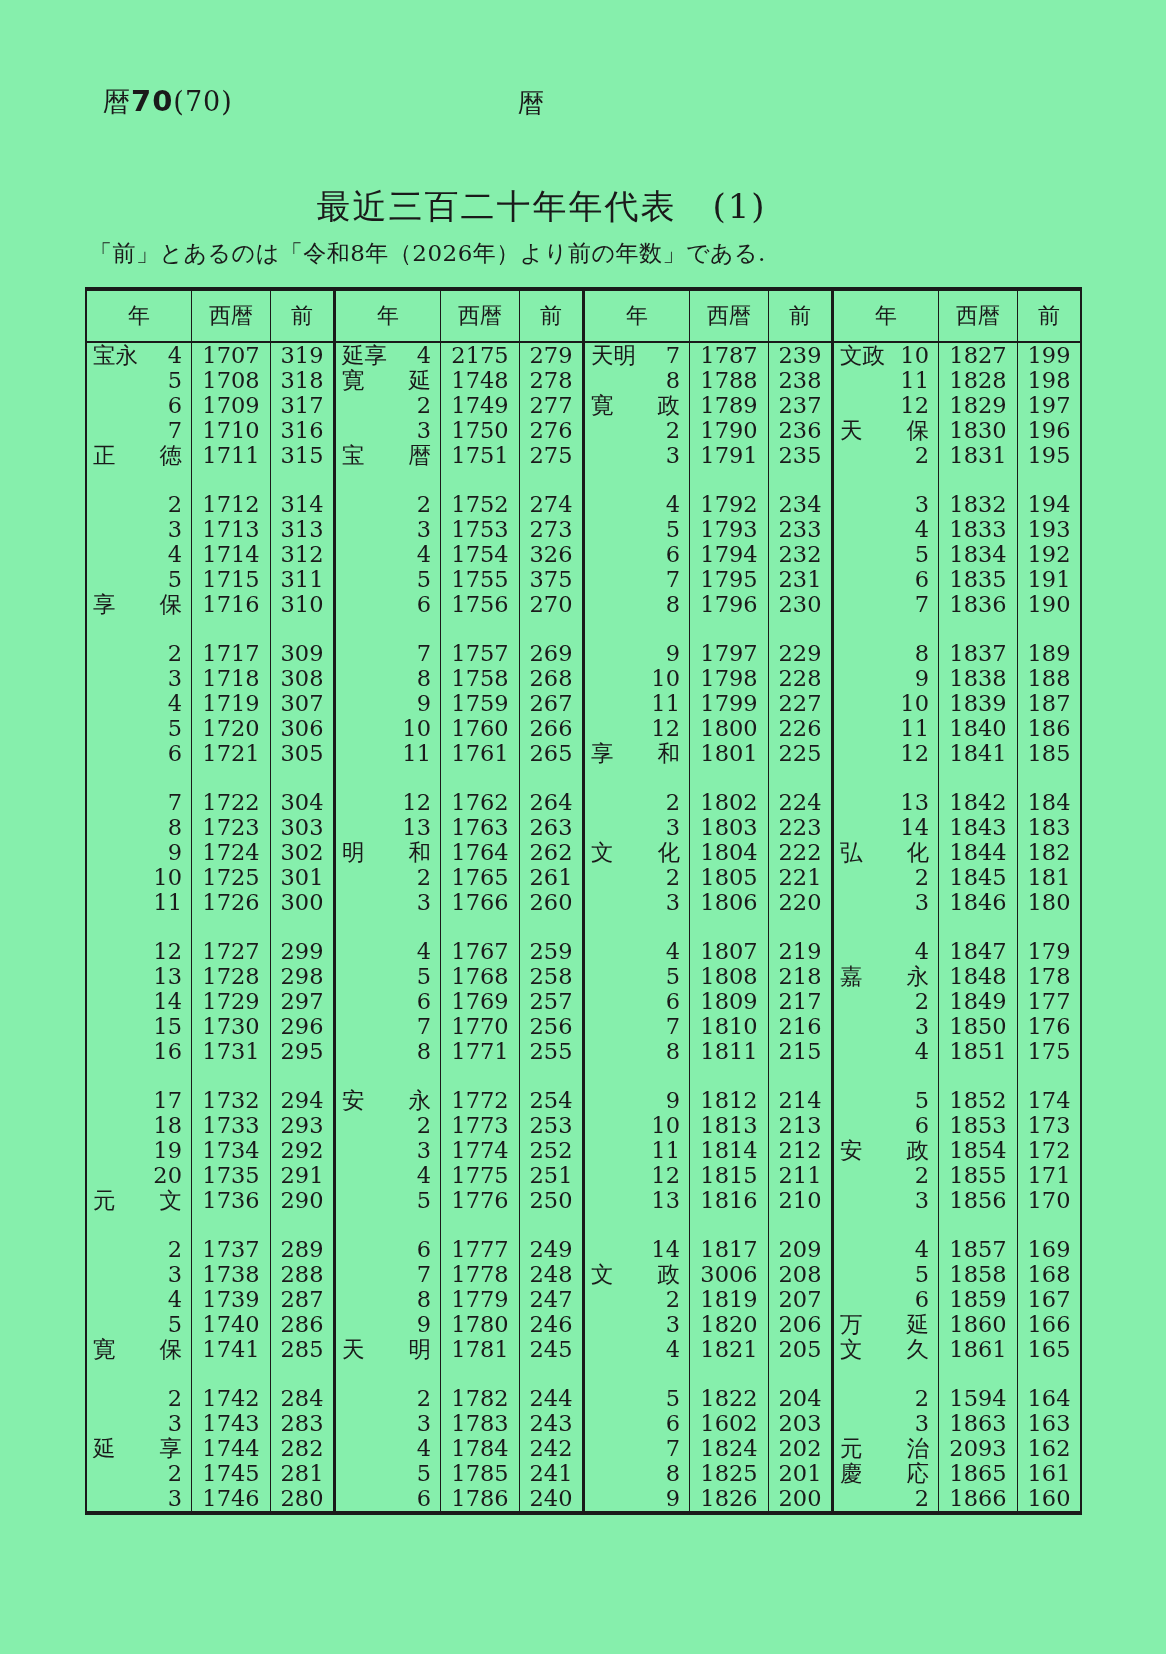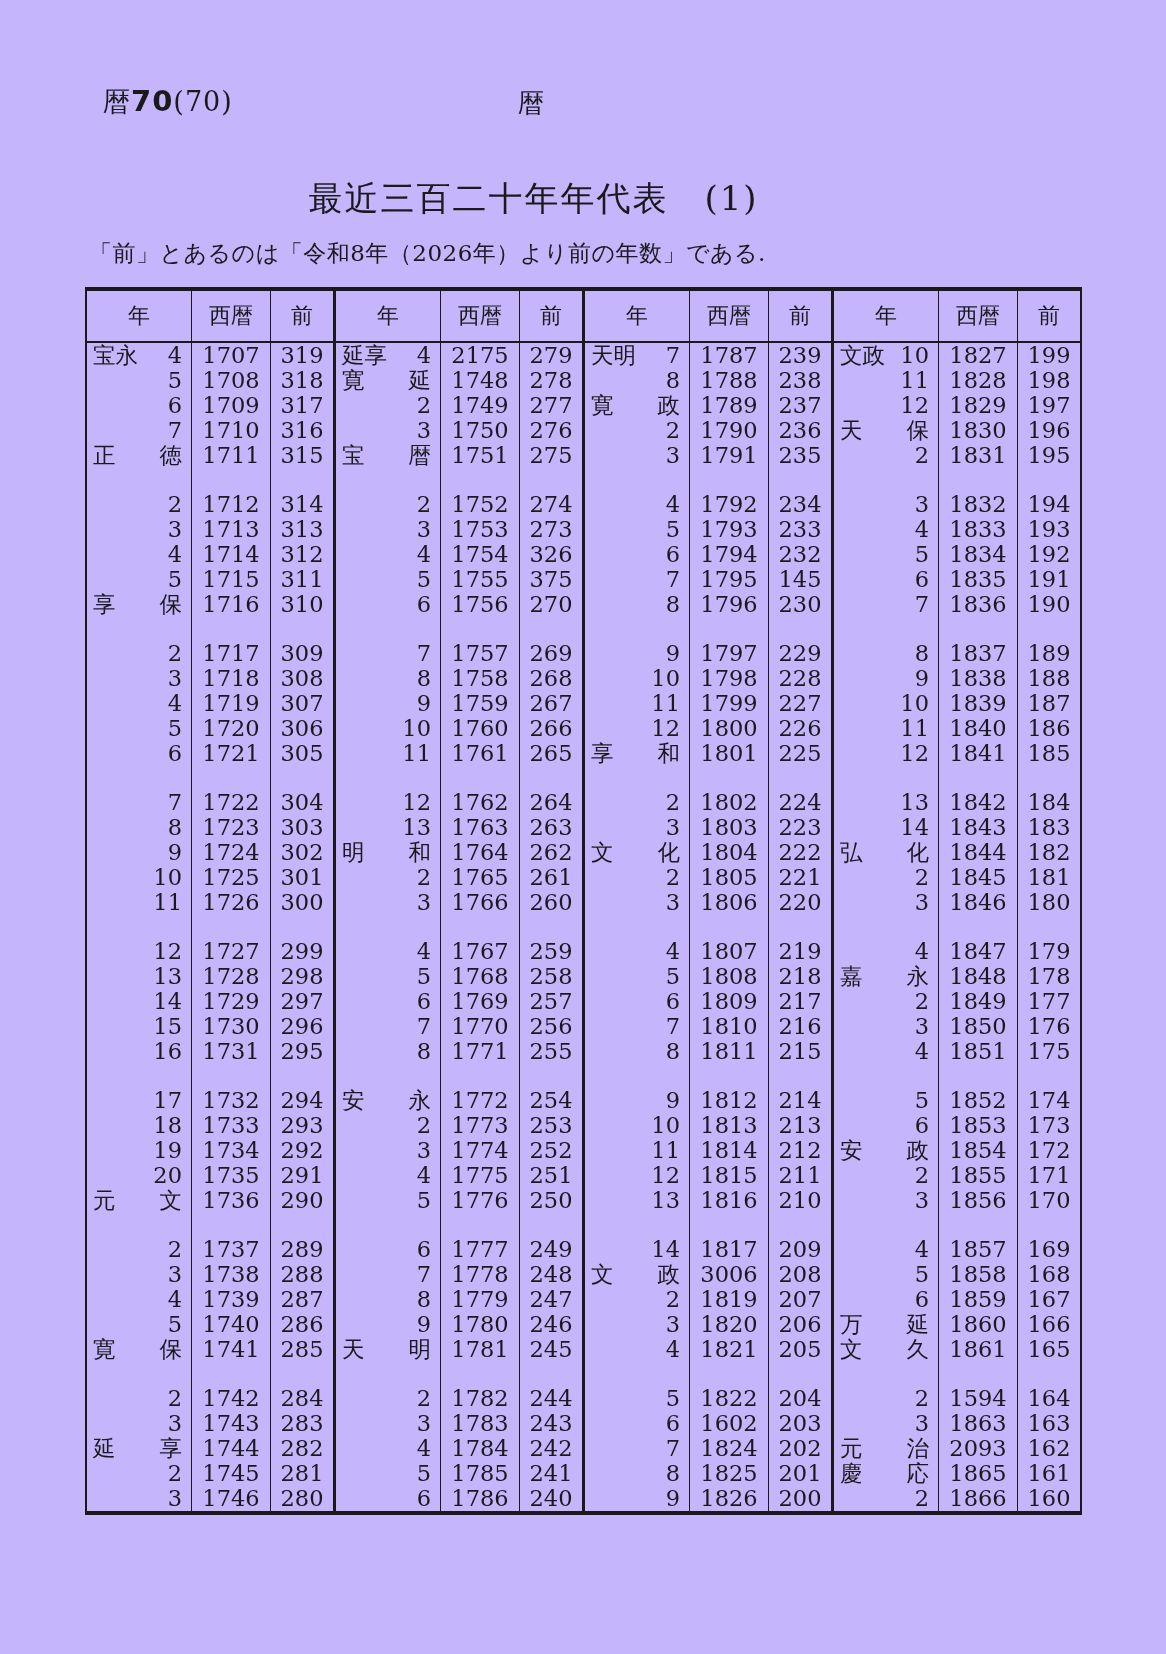--- a/index.html
+++ b/index.html
@@ -1,21 +1,21 @@
 <!DOCTYPE html>
 <html><head>
 <meta charset="utf-8">
 <style>
   html,body{margin:0;padding:0;background:#e8e8e8;}
-  .page{position:relative;width:1166px;height:1654px;background:#c4b5fd;
+  .page{position:relative;width:1166px;height:1654px;background:#86efac;
         font-family:"DejaVu Serif","Liberation Serif",serif;color:#1a1a1a;overflow:hidden;}
   .page-number{position:absolute;top:84px;left:103px;font-size:27px;letter-spacing:1px;}
   .page-number .gothic{font-family:"DejaVu Sans","Liberation Sans",sans-serif;font-weight:bold;font-size:29px;}
   .running-head{position:absolute;top:86px;left:518px;font-size:26px;}
-  .title{position:absolute;top:172px;left:85px;width:995px;margin:4px;text-align:center;
+  .title{position:absolute;top:172px;left:85px;width:995px;margin:12px;text-align:center;
          transform:translateX(-53px);font-size:34px;font-weight:normal;letter-spacing:2px;}
   .note{position:absolute;top:234px;left:85px;margin:4px;font-size:23px;letter-spacing:0.5px;}
   .era-table{position:absolute;top:287px;left:85px;display:flex;
              border-top:4px solid #1a1a1a;border-bottom:4px solid #1a1a1a;
              border-left:2px solid #1a1a1a;border-right:2px solid #1a1a1a;}
   .group{display:grid;grid-template-columns:105px 79px 62px;border-right:3px solid #1a1a1a;}
   .group:last-child{border-right:none;}
   .cell{box-sizing:border-box;border-right:1.5px solid #1a1a1a;display:flex;align-items:center;
         justify-content:center;font-size:22.5px;line-height:1;}
   .c-pre{border-right:none;}
@@ -544,21 +544,21 @@
         <div class="cell body c-pre">233</div>
         <div class="cell body c-year numonly">
           <div class="num">6</div>
         </div>
         <div class="cell body c-west">1794</div>
         <div class="cell body c-pre">232</div>
         <div class="cell body c-year numonly">
           <div class="num">7</div>
         </div>
         <div class="cell body c-west">1795</div>
-        <div class="cell body c-pre">145</div>
+        <div class="cell body c-pre">231</div>
         <div class="cell body c-year numonly">
           <div class="num">8</div>
         </div>
         <div class="cell body c-west">1796</div>
         <div class="cell body c-pre">230</div>
         <div class="cell gap c-year"></div>
         <div class="cell gap c-west"></div>
         <div class="cell gap c-pre"></div>
         <div class="cell body c-year numonly">
           <div class="num">9</div>

